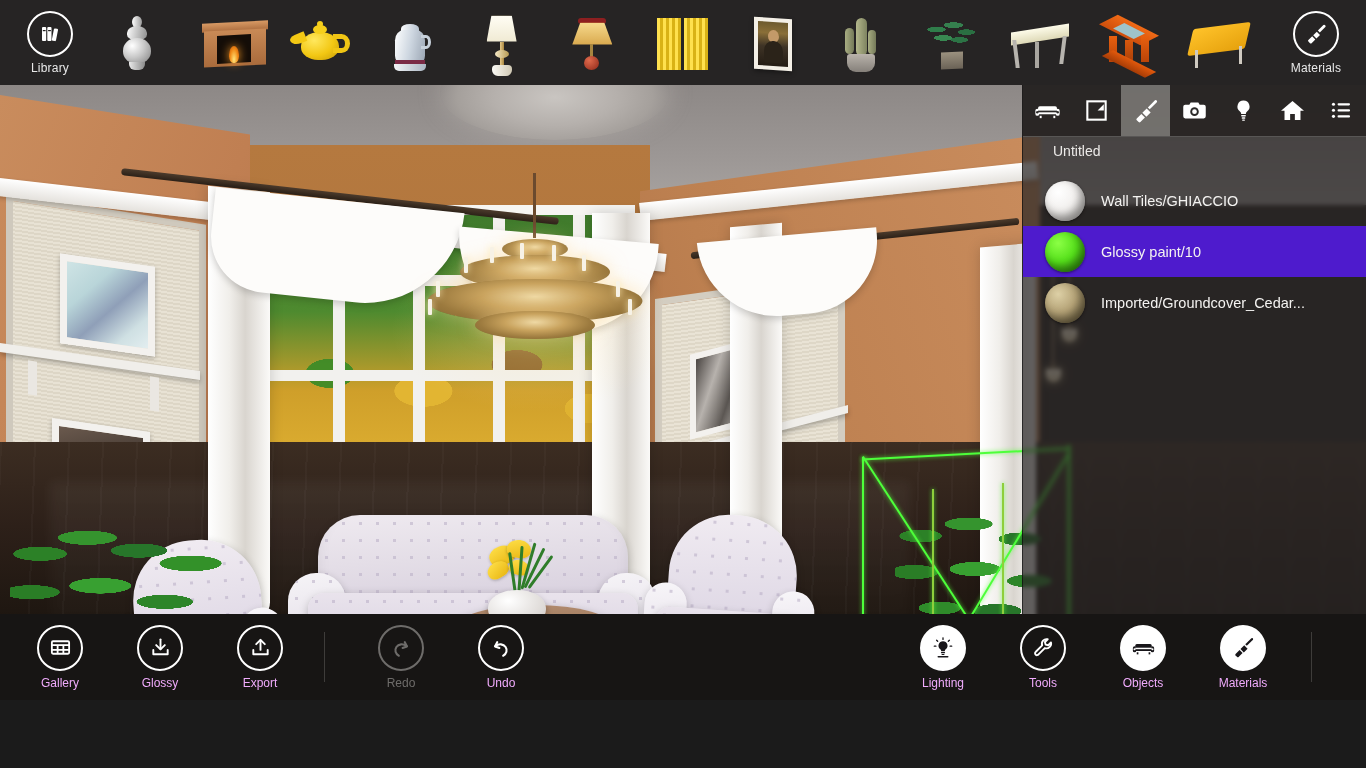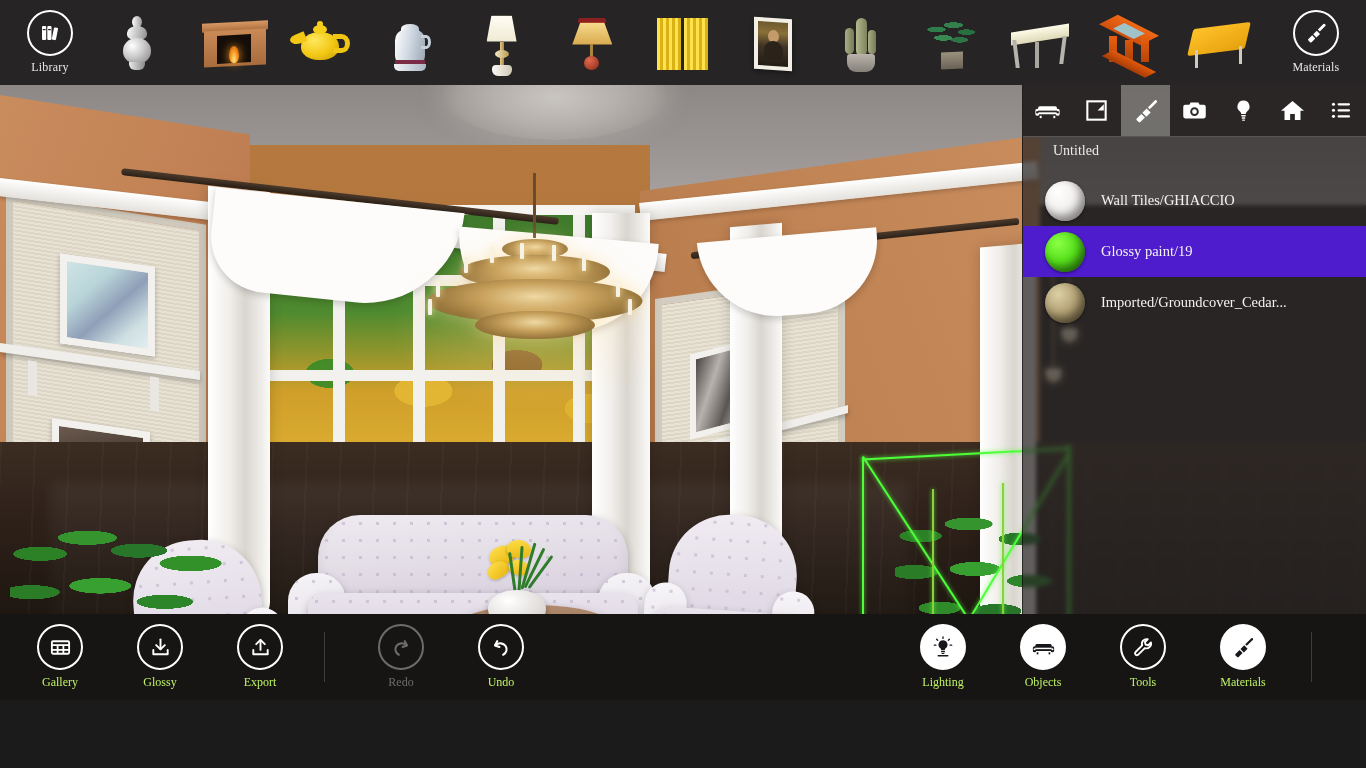--- a/index.html
+++ b/index.html
@@ -3,21 +3,21 @@
 <meta charset="utf-8">
 <title>Live Interior 3D</title>
 <style>
   * { margin:0; padding:0; box-sizing:border-box; }
   html, body {
     width:1366px; height:768px; overflow:hidden;
     background:#1b1b1b;
     font-family:"Liberation Sans", sans-serif;
     -webkit-font-smoothing:antialiased;
   }
-  #app { position:relative; width:1366px; height:700px; overflow:hidden;font-family:Liberation Serif, serif; }
+  #app { position:relative; width:1366px; height:700px; overflow:hidden; }
 
   
   .top-bar {
     position:absolute; left:0; top:0; width:1366px; height:85px;
     background:#262424;
     display:flex; align-items:center;
     z-index:40;
   }
   .top-bar .lib-slot {
     width:100px; height:85px;
@@ -386,21 +386,21 @@
     display:flex; flex-direction:column; align-items:center; justify-content:center;
   }
   .bb-circle {
     width:46px; height:46px; border-radius:50%;
     display:flex; align-items:center; justify-content:center;
     border:2px solid #fff; color:#fff;
   }
   .bb-circle.filled { background:#fff; border-color:#fff; color:#18161a; }
   .bb-circle.grey { background:#a9a7a4; border-color:#a9a7a4; color:#1a1a1a; }
   .bb-circle.dim { border-color:#6e6c6a; color:#6e6c6a; }
-  .bb-label { font-size:12px; color:#bef264; margin-top:5px; }
+  .bb-label { font-size:12px; color:#f0abfc; margin-top:5px; }
   .bb-label.dim { color:#6e6c6a; }
   .bb-sep { width:1px; height:50px; background:#3e3c3a; }
   .bb-spacer { flex:1 1 0; }
   svg { display:block; }
 </style>
 </head>
 <body>
 
 <div id="app">
 
@@ -826,21 +826,21 @@
     <div class="mat-list">
 
       <div class="mat-row">
         <div class="swatch" style="background:radial-gradient(circle at 33% 28%, #ffffff 0%, #f2f0ee 45%, #cfcbc7 100%)"></div>
         <div class="mat-name">Wall Tiles/GHIACCIO</div>
       </div>
 
 
       <div class="mat-row selected">
         <div class="swatch" style="background:radial-gradient(circle at 33% 28%, #8bff45 0%, #55e01a 48%, #2d8c0c 100%)"></div>
-        <div class="mat-name">Glossy paint/19</div>
+        <div class="mat-name">Glossy paint/10</div>
       </div>
 
       <div class="mat-row">
         <div class="swatch" style="background:radial-gradient(circle at 33% 28%, #ddd0a6 0%, #b5a377 45%, #6d5f3c 100%)"></div>
         <div class="mat-name">Imported/Groundcover_Cedar...</div>
       </div>
 
     </div>
   </div>
 
@@ -922,45 +922,45 @@
             <line x1="3.3" y1="10.2" x2="4.9" y2="10.2"></line>
             <line x1="20.7" y1="10.2" x2="19.1" y2="10.2"></line>
           </g>
           <rect x="6.5" y="19.9" width="11" height="1.6" rx=".8"></rect>
         </svg>
       </div>
       <div class="bb-label">Lighting</div>
     </div>
 
     <div class="bb-item">
+      <div class="bb-circle">
+        <svg width="23" height="23" viewBox="0 0 24 24" fill="none" stroke="currentColor" stroke-width="2" stroke-linecap="round" stroke-linejoin="round">
+          <path d="M16.4 3.4a4.9 4.9 0 0 0-5.8 6.4L4 16.4a2 2 0 1 0 2.8 2.8l6.6-6.6a4.9 4.9 0 0 0 6.4-5.8l-2.9 2.9-2.7-.7-.7-2.7z"></path>
+        </svg>
+      </div>
+      <div class="bb-label">Tools</div>
+    </div>
+
+    <div class="bb-item">
       <div class="bb-circle filled">
         <svg width="25" height="25" viewBox="0 0 24 24" fill="currentColor">
           <rect x="1.8" y="10.8" width="3.2" height="5.8" rx="1.6"></rect>
           <rect x="19" y="10.8" width="3.2" height="5.8" rx="1.6"></rect>
           <path d="M5.6 8.6h12.8a1.5 1.5 0 0 1 1.5 1.5v5.2H4.1v-5.2a1.5 1.5 0 0 1 1.5-1.5z"></path>
           <rect x="4.1" y="12.2" width="15.8" height="1.4" fill="#fff"></rect>
           <circle cx="3.4" cy="13.6" r="1" fill="#fff"></circle>
           <circle cx="20.6" cy="13.6" r="1" fill="#fff"></circle>
           <rect x="5.5" y="16.6" width="1.6" height="2"></rect>
           <rect x="16.9" y="16.6" width="1.6" height="2"></rect>
         </svg>
       </div>
       <div class="bb-label">Objects</div>
     </div>
 
     <div class="bb-item">
-      <div class="bb-circle">
-        <svg width="23" height="23" viewBox="0 0 24 24" fill="none" stroke="currentColor" stroke-width="2" stroke-linecap="round" stroke-linejoin="round">
-          <path d="M16.4 3.4a4.9 4.9 0 0 0-5.8 6.4L4 16.4a2 2 0 1 0 2.8 2.8l6.6-6.6a4.9 4.9 0 0 0 6.4-5.8l-2.9 2.9-2.7-.7-.7-2.7z"></path>
-        </svg>
-      </div>
-      <div class="bb-label">Tools</div>
-    </div>
-
-    <div class="bb-item">
       <div class="bb-circle filled">
         <svg width="25" height="25" viewBox="0 0 24 24" fill="currentColor">
           <path d="M19.6 3 13.7 8.9l1.5 1.5 5.9-5.9A1.1 1.1 0 0 0 19.6 3z"></path>
           <path d="M12.7 9.9 9.1 13.5l3.2 3.2 3.6-3.6z"></path>
           <path d="M8.2 14.4 4.4 18.2a1 1 0 0 0 0 1.4l1.5 1.5a1 1 0 0 0 1.4 0l3.8-3.8z"></path>
         </svg>
       </div>
       <div class="bb-label">Materials</div>
     </div>
 

